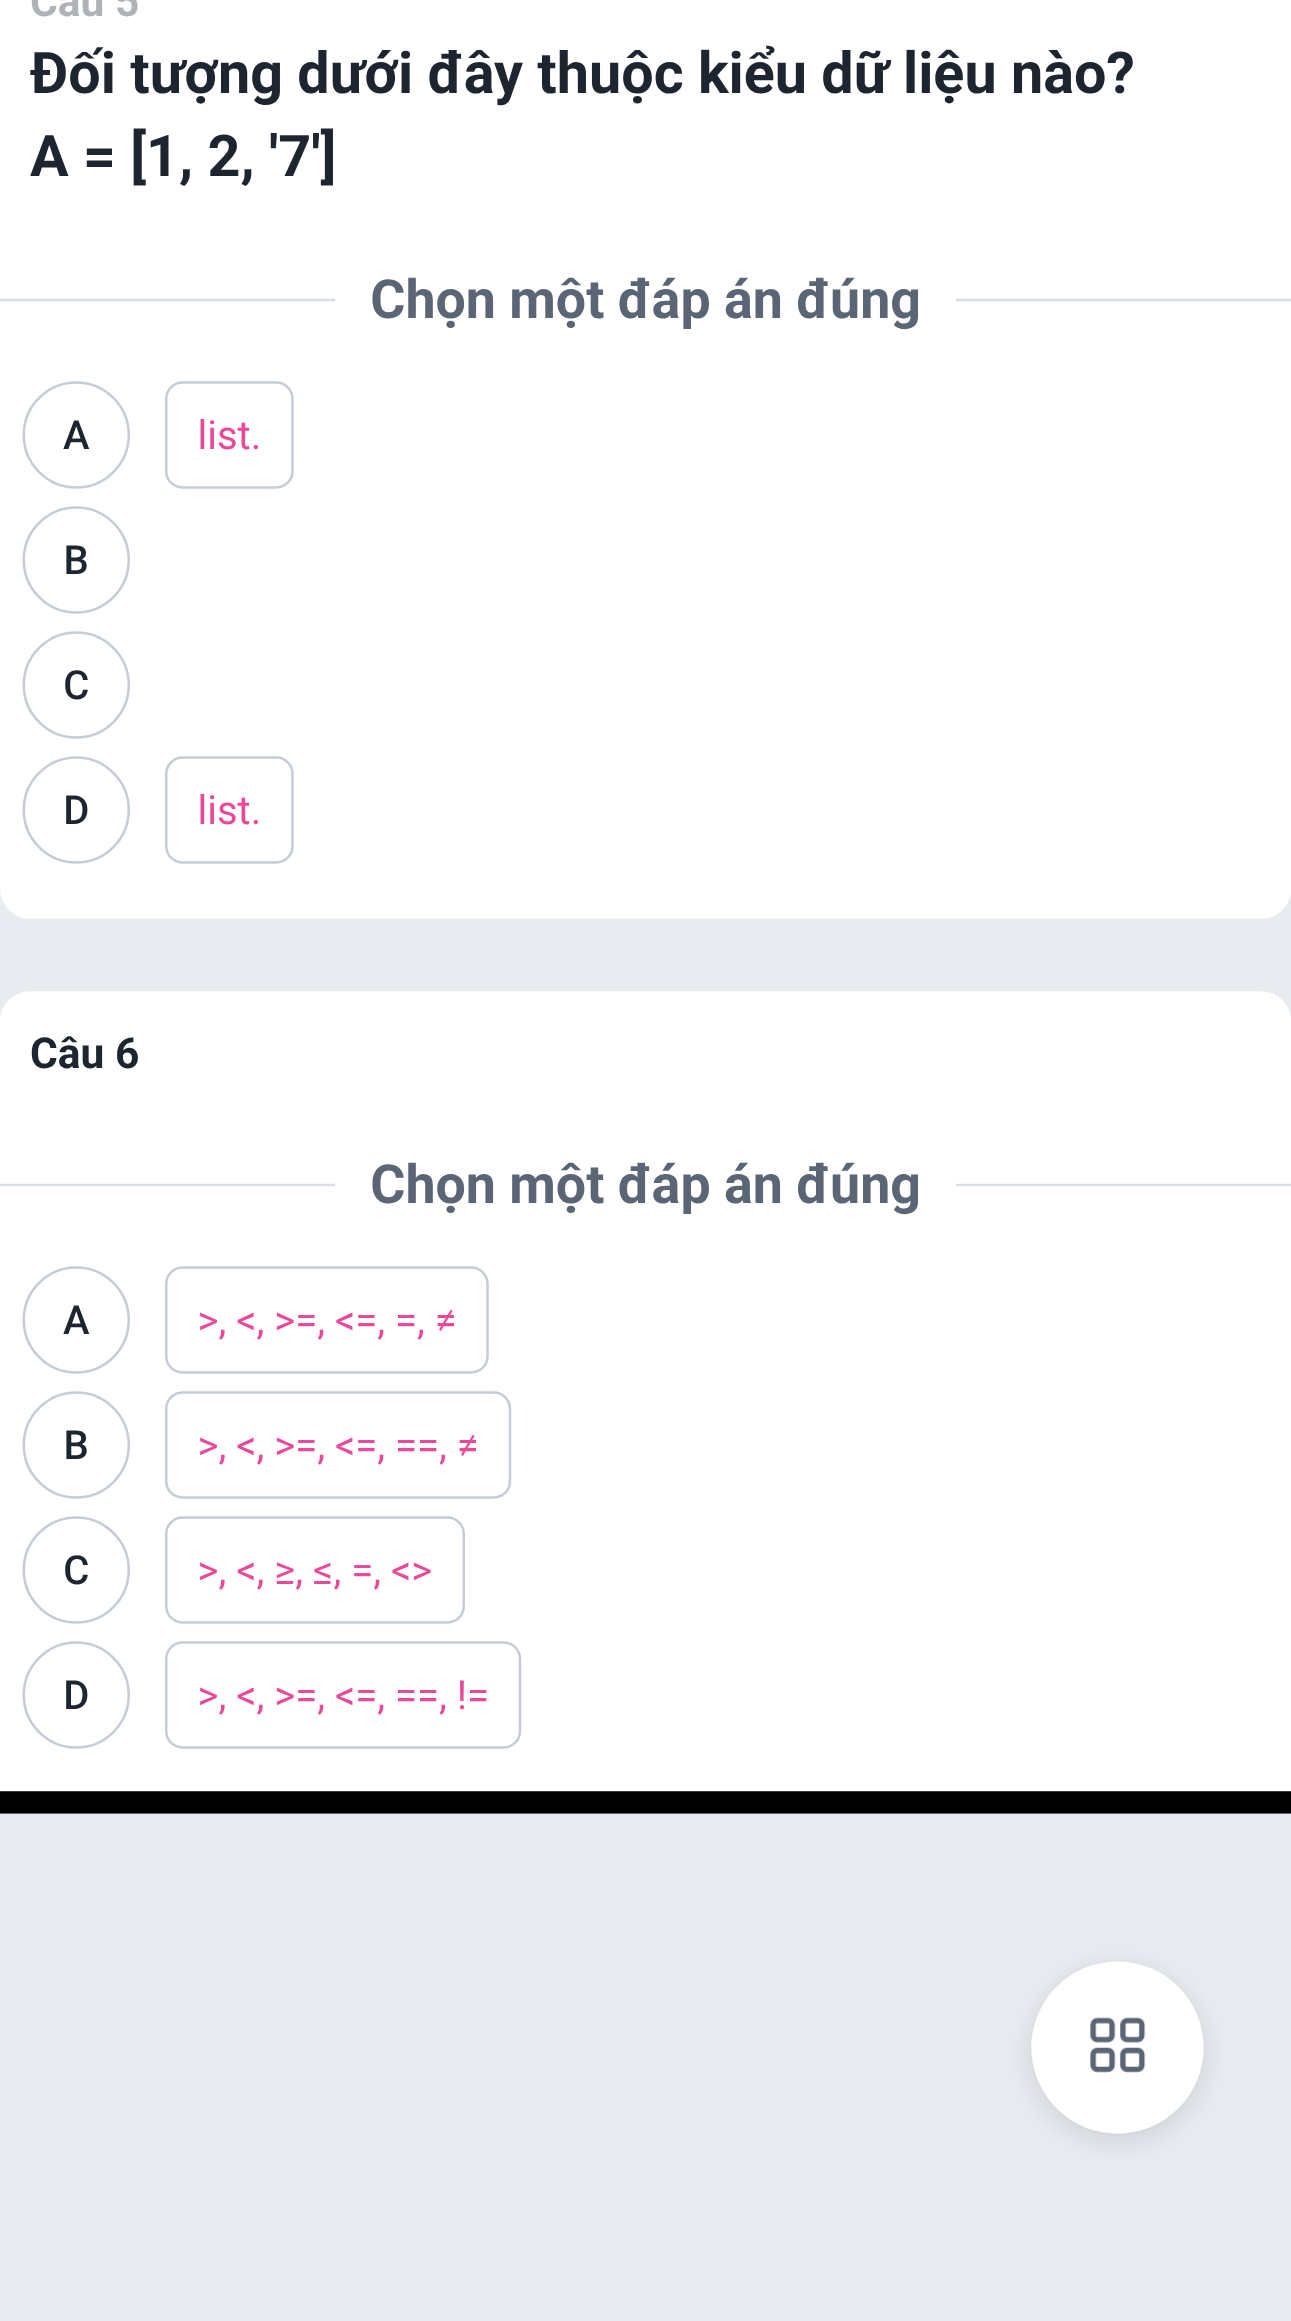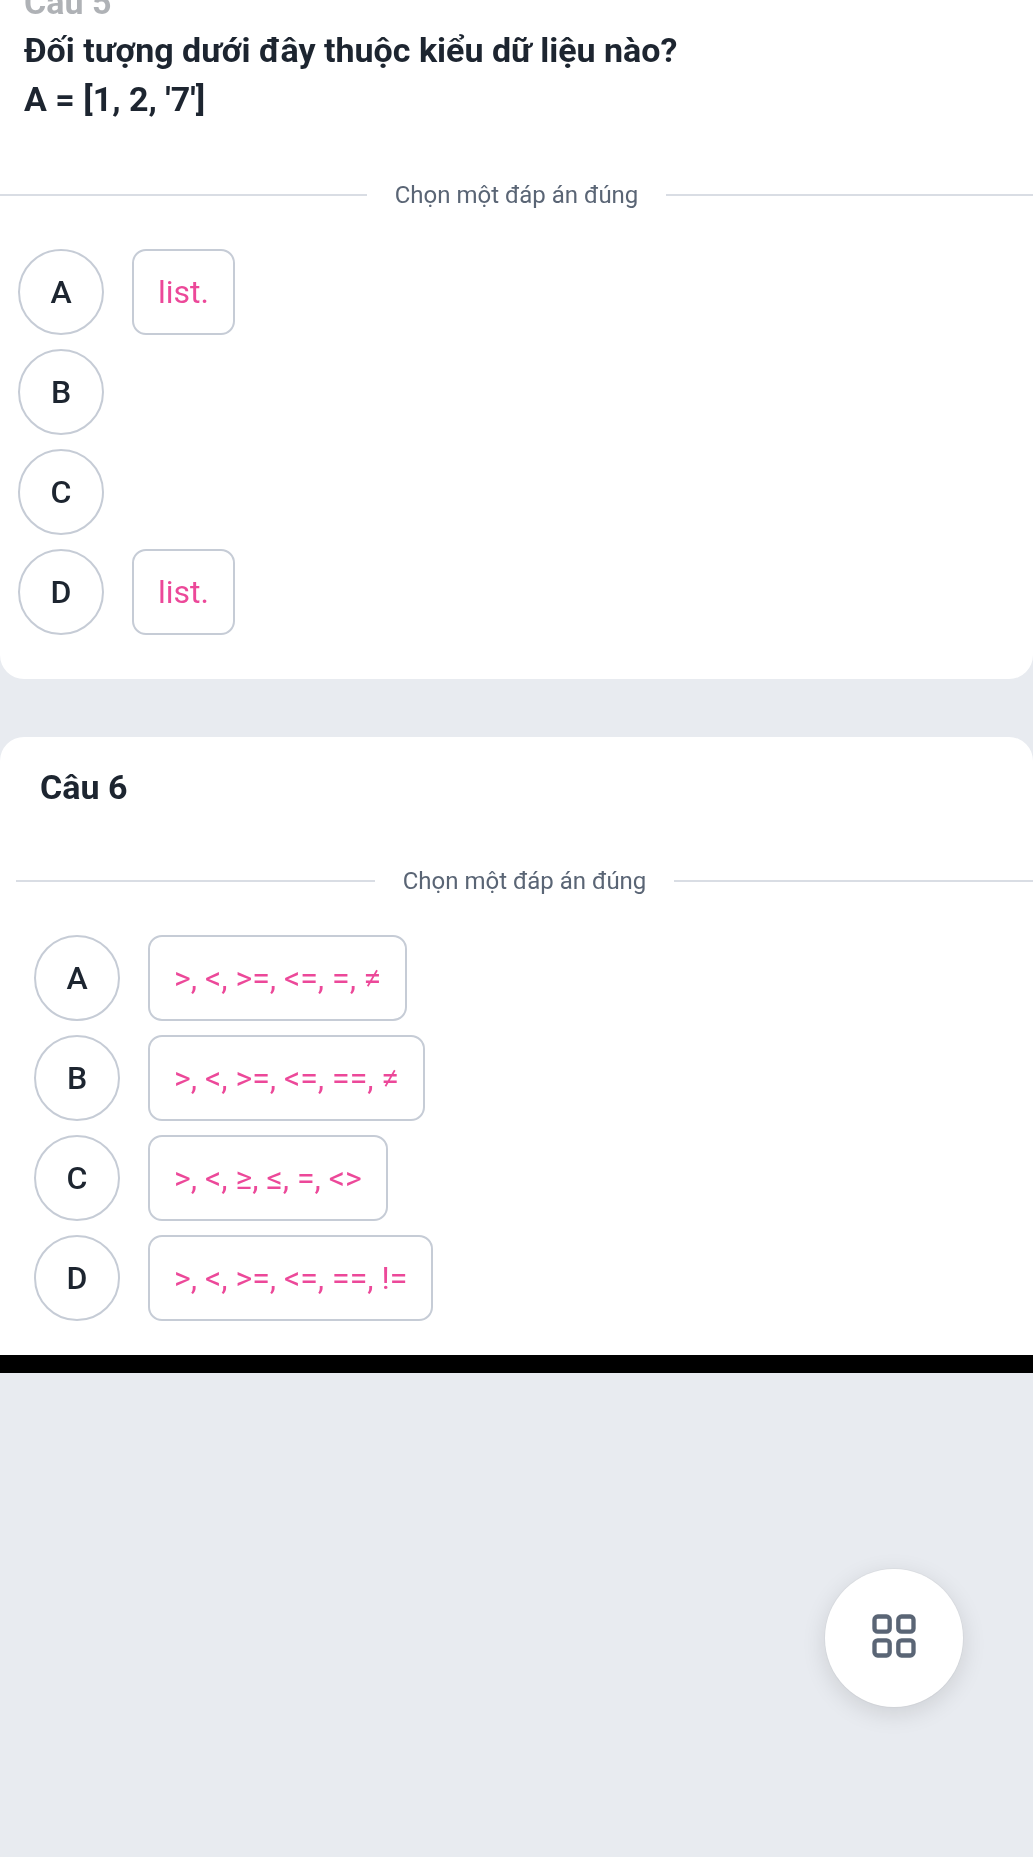--- a/index.html
+++ b/index.html
@@ -11,52 +11,52 @@
   }
   .card {
     background: #ffffff;
     border-radius: 0 0 24px 24px;
     padding: 0 0 30px 0;
     margin-bottom: 58px;
   }
   .card2 {
     background: #ffffff;
     border-radius: 24px 24px 0 0;
-    padding: 30px 0 20px 16px;
+    padding: 30px 0 20px 0;
   }
   .q-header {
     padding: 0 24px 20px 24px;
   }
   .q-num {
     font-size: 34px;
     font-weight: 700;
     color: #1d2530;
     margin-bottom: 4px;
   }
   .q-text {
-    font-size: 34px;
+    font-size: 46px;
     font-weight: 700;
     color: #1d2530;
     line-height: 1.45;
   }
   .instruction-row {
     display: flex;
     align-items: center;
     margin: 36px 0 40px 0;
   }
   .instruction-row .line {
     flex: 1;
     height: 2px;
     background: #d9dde4;
   }
   .instruction-row .label {
     padding: 0 28px;
-    font-size: 24px;
+    font-size: 43px;
     color: #5a6575;
-    font-weight: 400;
+    font-weight: 700;
   }
   .options {
     padding: 0 18px;
   }
   .option {
     display: flex;
     align-items: center;
     gap: 28px;
     margin-bottom: 14px;
   }

